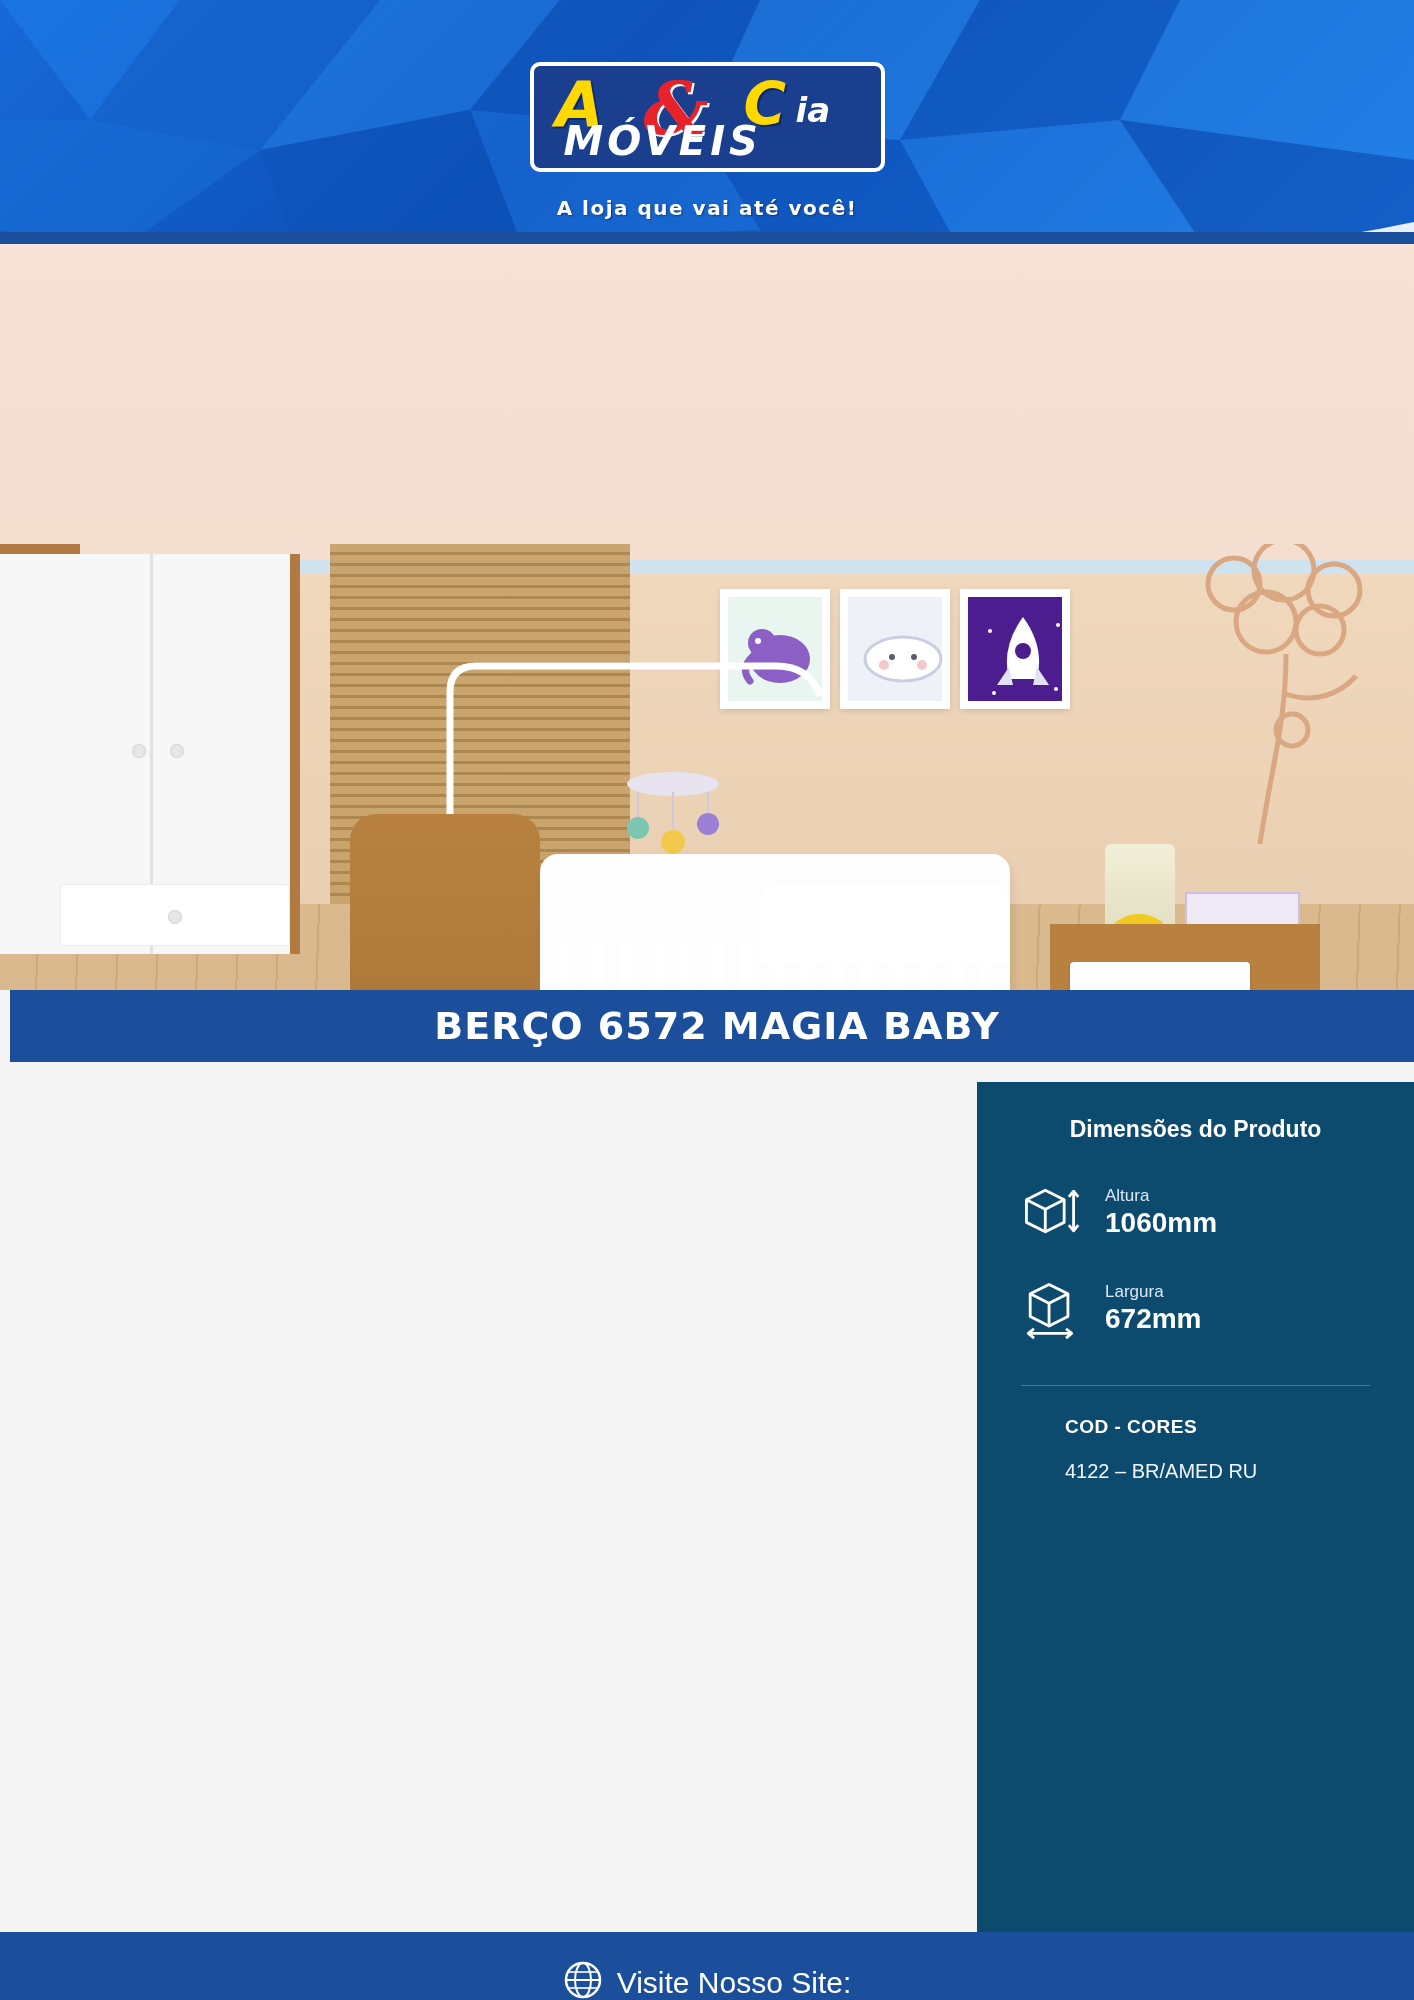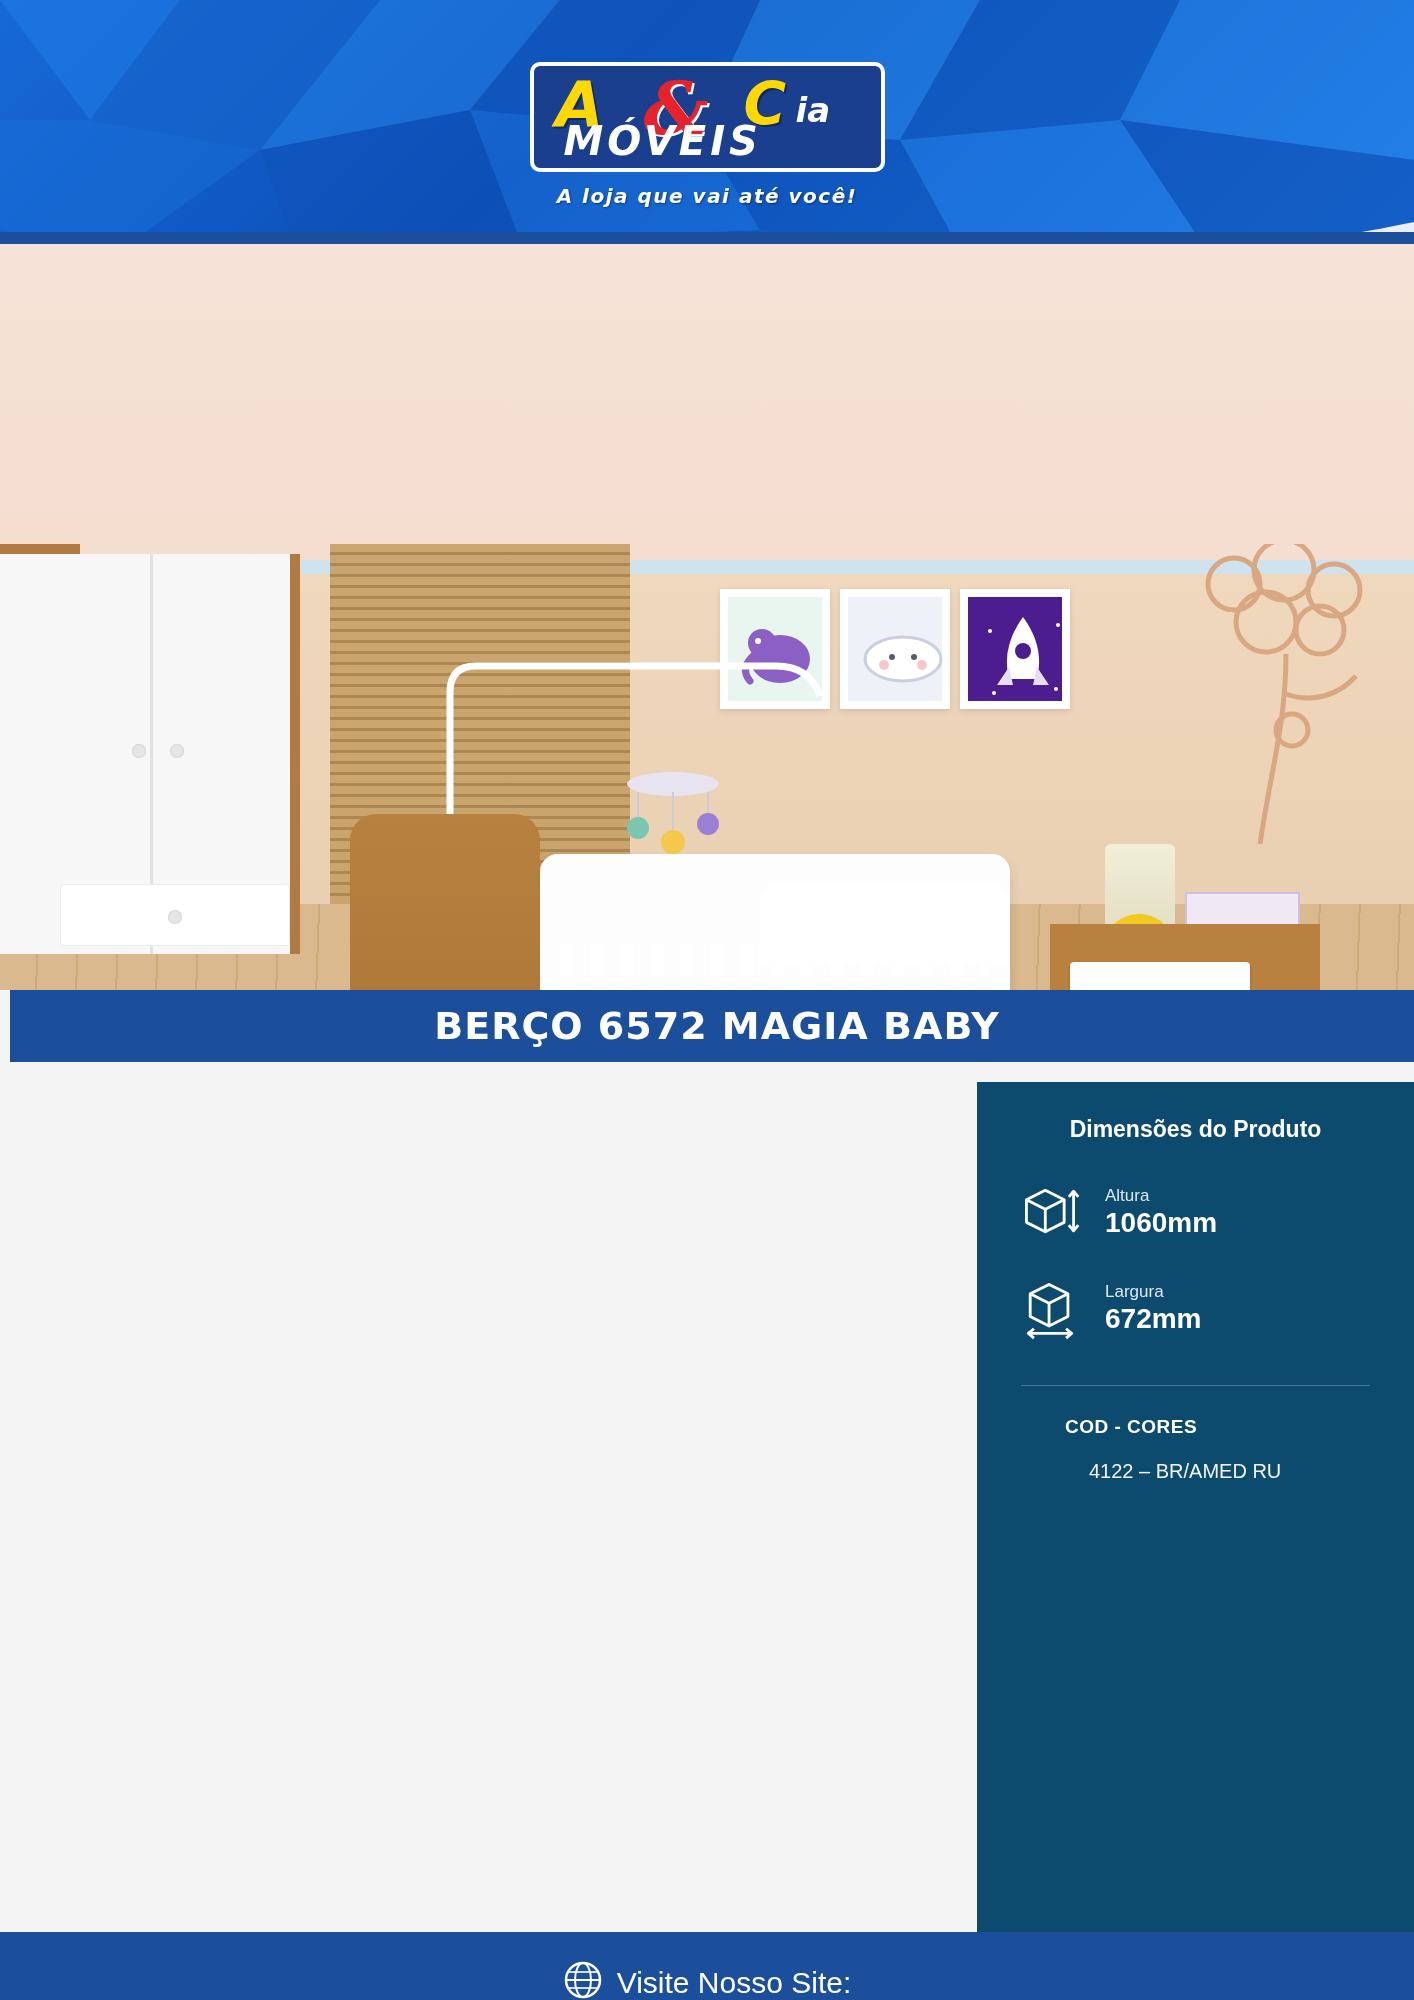--- a/index.html
+++ b/index.html
@@ -95,25 +95,24 @@
     position: absolute;
     left: 30px; bottom: 4px;
     font-family: "DejaVu Sans", sans-serif;
     font-size: 40px;
     font-weight: bold;
     font-style: italic;
     letter-spacing: 4px;
     color: #ffffff;
   }
   .logo-tag {
-    margin-top: 12px;
+    margin-top: 24px;
     font-family: "DejaVu Sans", sans-serif;
     font-size: 20px;
     font-weight: bold;
-    font-style: italic;
     letter-spacing: 1.5px;
     color: #ffffff;
     text-shadow: 1px 1px 2px rgba(0,0,0,.4);
   }
 
   
   .hero {
     position: absolute;
     top: 232px; left: 0;
     width: 1414px;
@@ -246,21 +245,21 @@
     display: flex;
     align-items: center;
     gap: 22px;
     margin-bottom: 30px;
   }
   .dim-ico { width: 66px; height: 66px; flex: 0 0 66px; }
   .dim-label { font-size: 17px; color: #dce8f7; line-height: 22px; }
   .dim-value { font-size: 28px; font-weight: bold; color: #ffffff; line-height: 32px; }
   .dims-sep { height: 1px; background: rgba(255,255,255,.25); margin: 44px 4px 30px; }
   .cod-title { font-size: 19px; font-weight: bold; letter-spacing: .5px; margin-left: 48px; }
-  .cod-value { font-size: 20px; margin-left: 72px; margin-top: 22px; color:#f2f6fc; }
+  .cod-value { font-size: 20px; margin-left: 48px; margin-top: 22px; color:#f2f6fc; }
 
   
   .footer {
     position: absolute;
     bottom: 0; left: 0;
     width: 1414px;
     height: 68px;
     background: #1b4f9c;
     display: flex; align-items: flex-end; justify-content: center; gap: 14px;
   }

